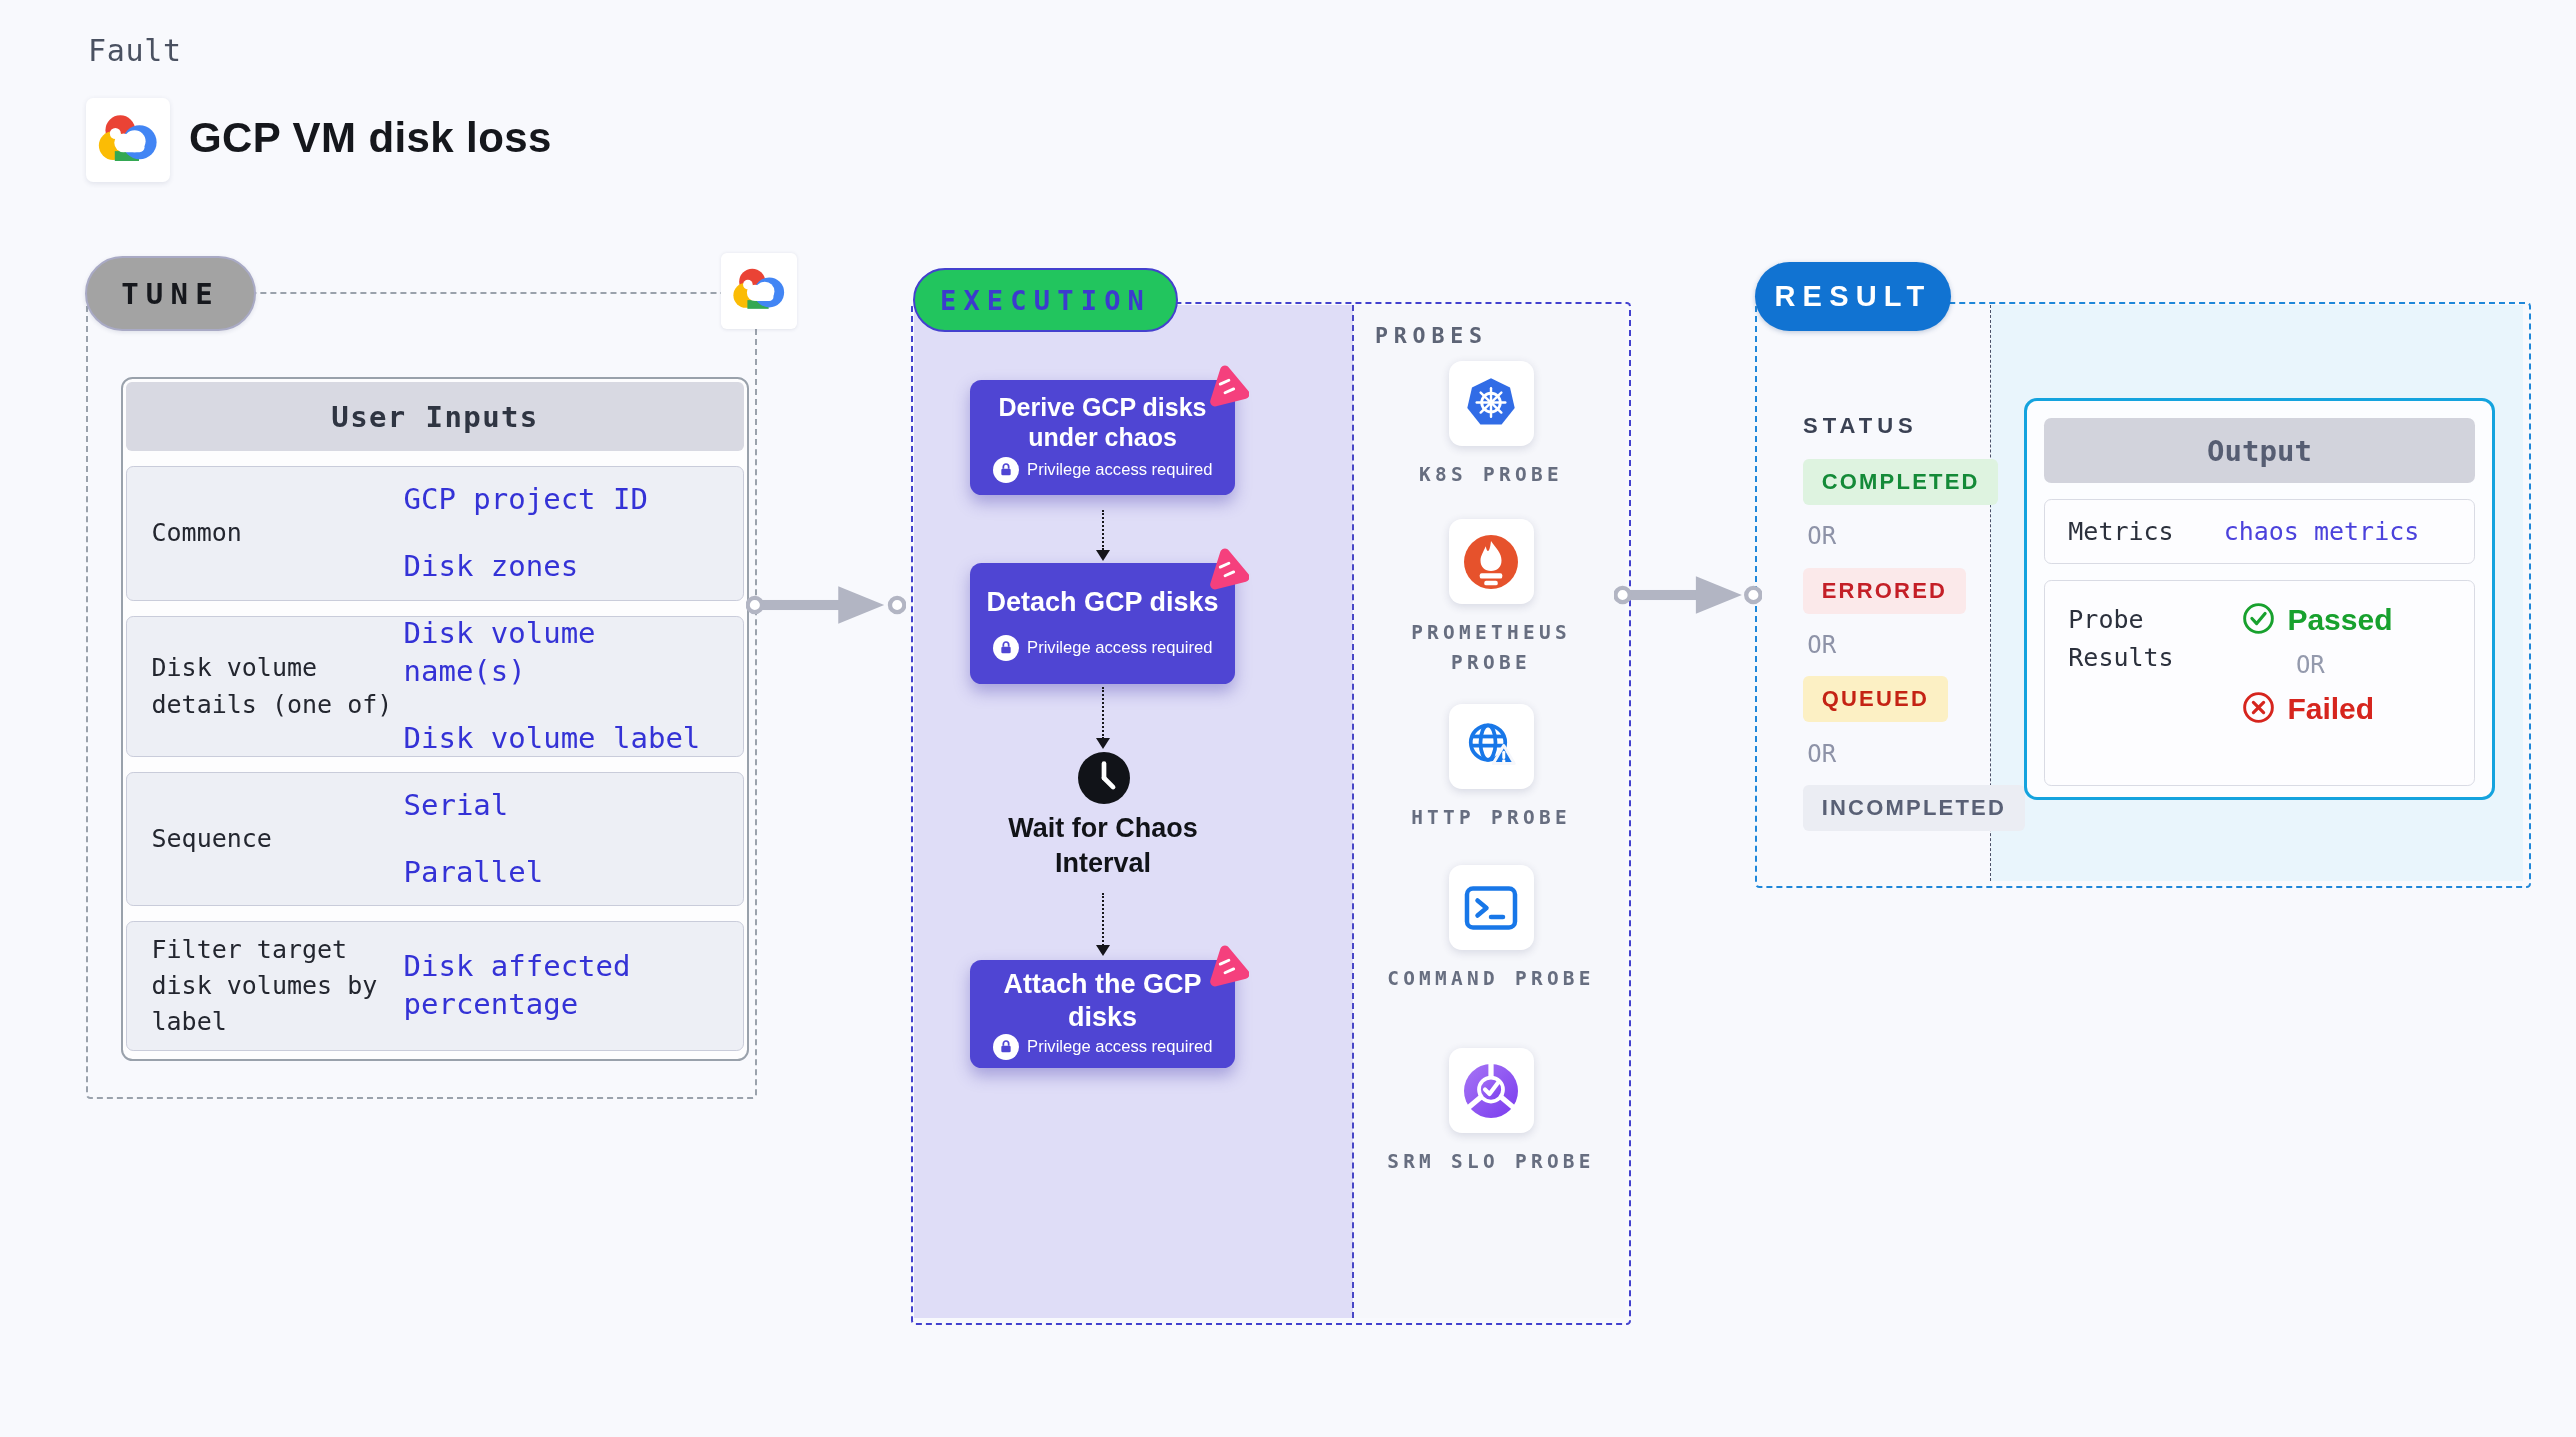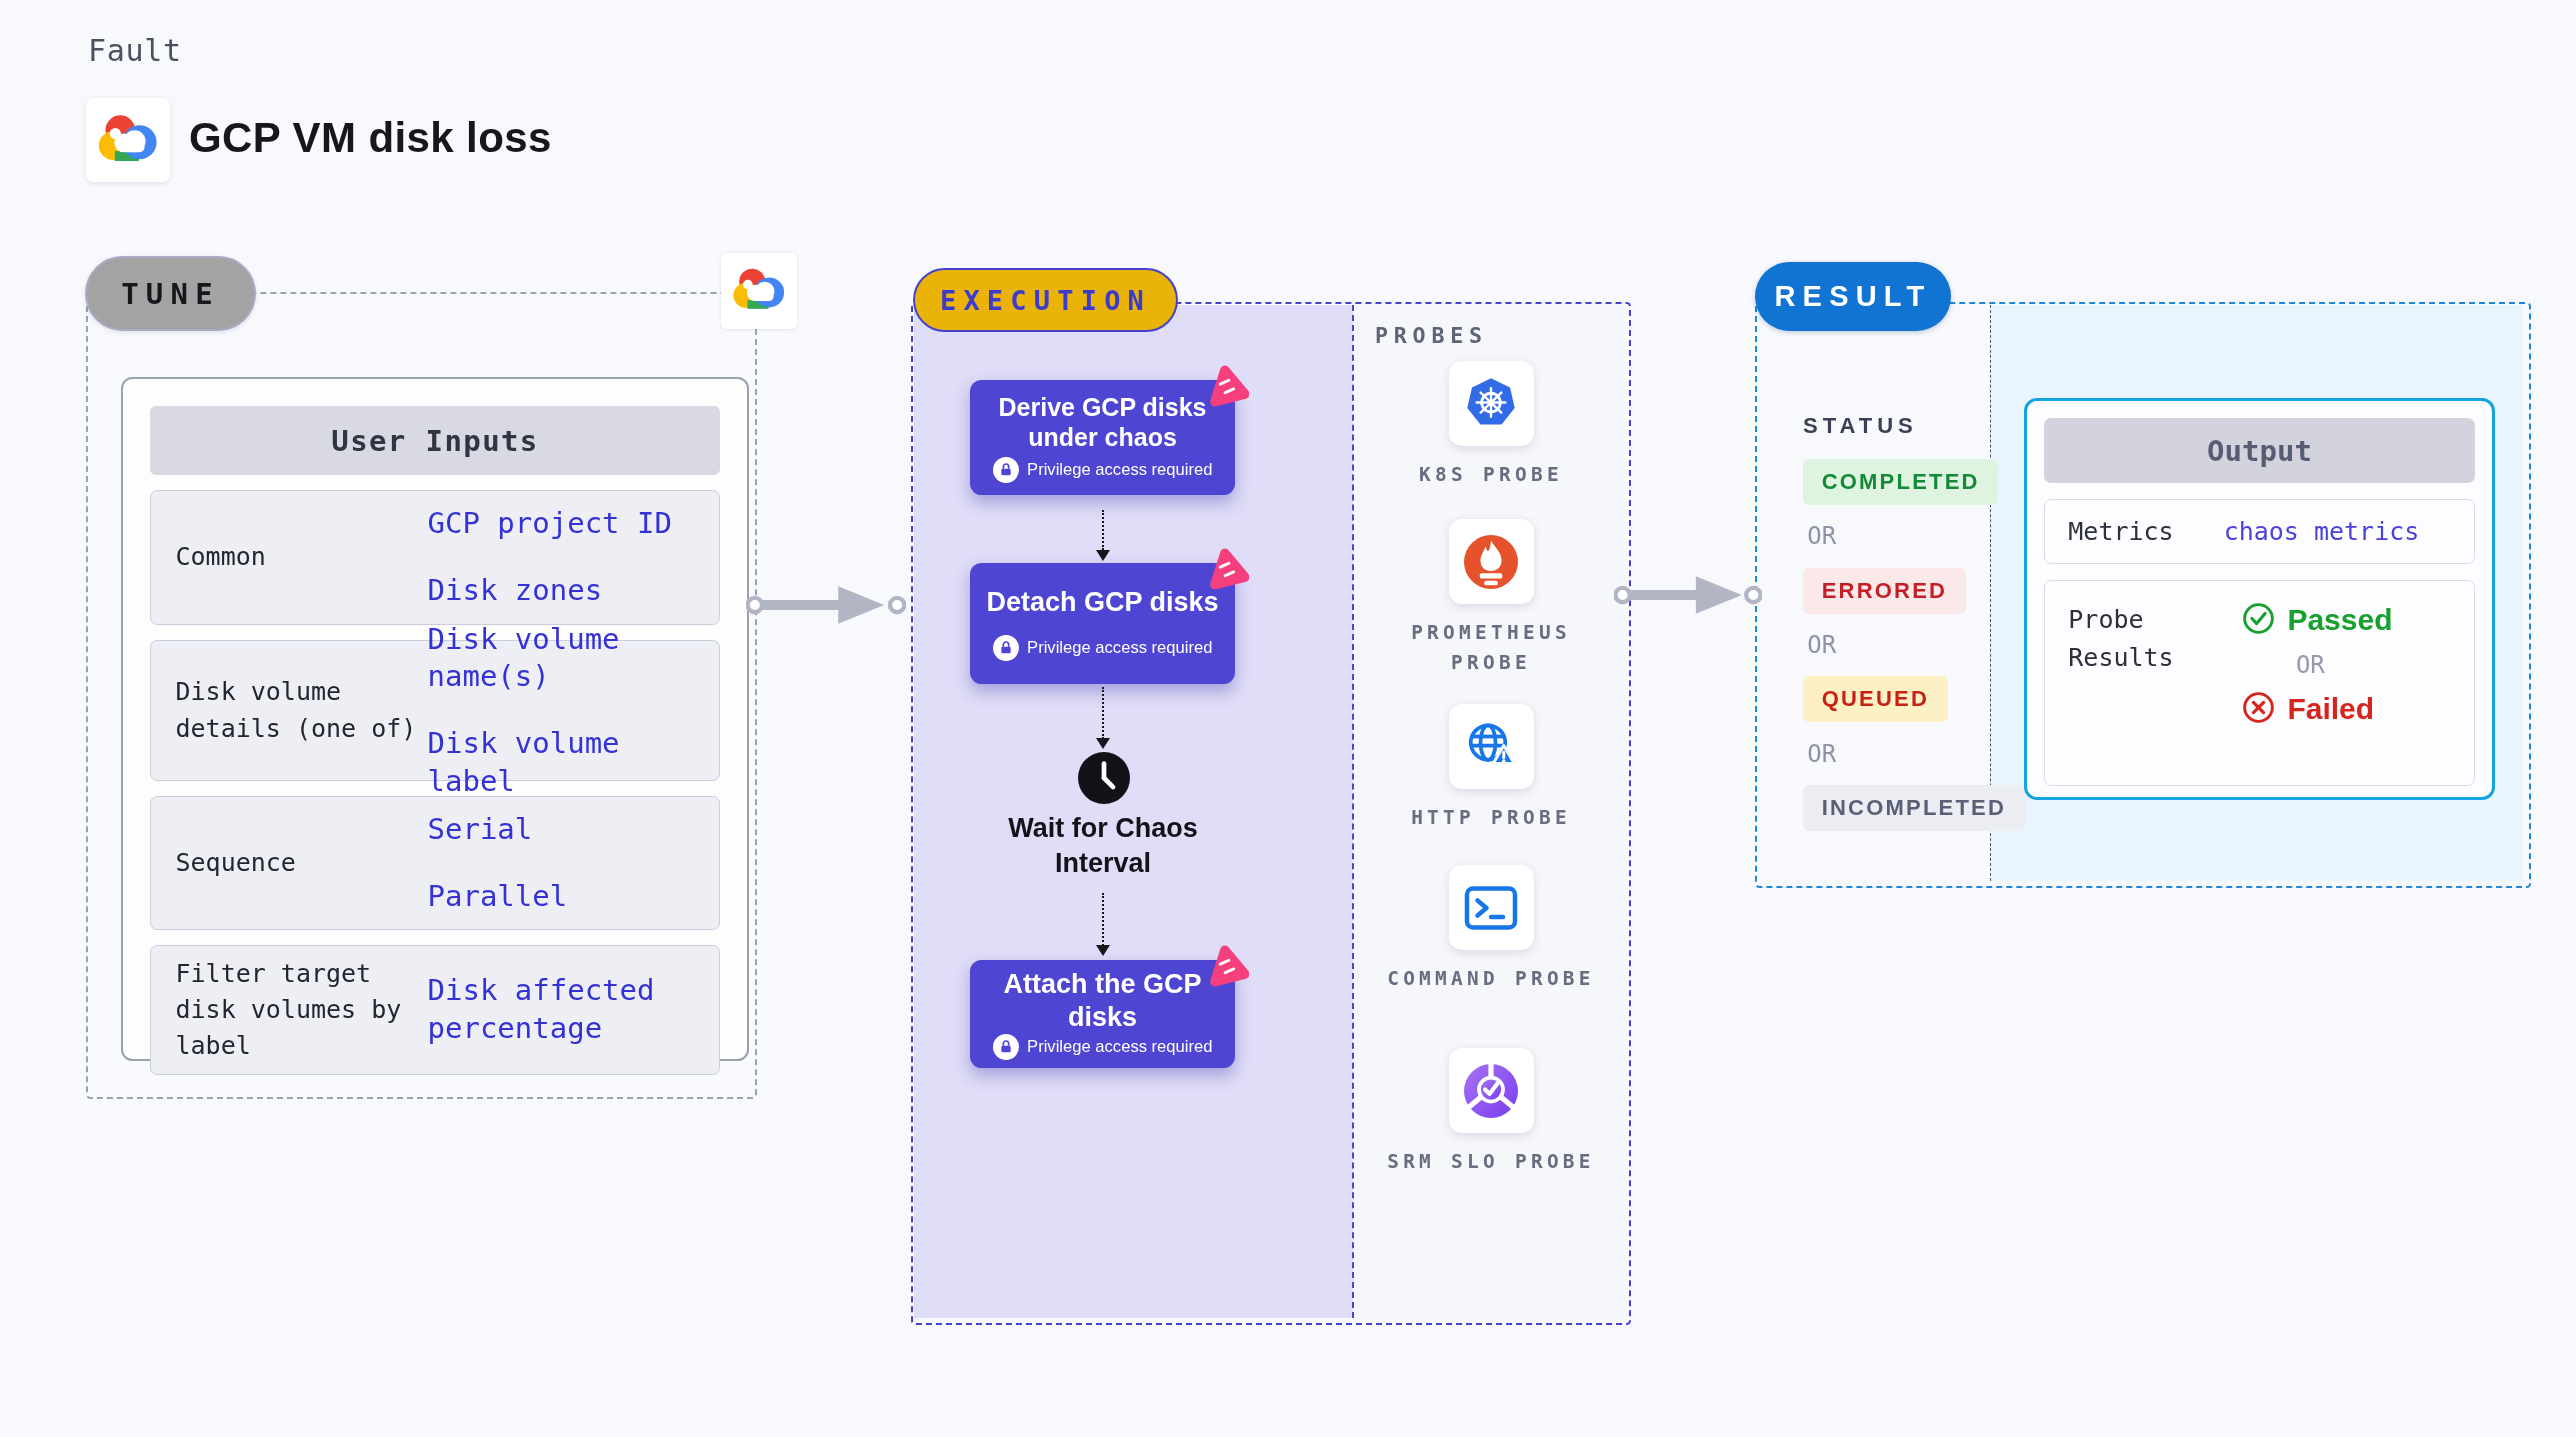--- a/index.html
+++ b/index.html
@@ -22,30 +22,30 @@
   .exec-zone{left:914px;top:305px;width:439px;height:1013px;background:#dfddf7;}
   .probe-zone{left:1354px;top:305px;width:271px;height:1013px;background:#f6f7fb;}
   .result-zone{left:1991px;top:305px;width:532px;height:576px;background:#e9f5fc;}
   .exec-divider{left:1352px;top:305px;height:1013px;border-left:2.2px dashed #4947c6;}
   .result-divider{left:1990px;top:305px;height:576px;border-left:1.4px dashed #4a5168;}
 
   
   .pill{display:flex;align-items:center;justify-content:center;border-radius:43px;z-index:5;}
   .tune-pill{left:85px;top:256px;width:167px;height:71px;background:#a3a3a3;border:2.2px solid #a9aac5;
              font-size:29px;font-weight:bold;color:#16181d;letter-spacing:7.2px;box-shadow:0 1.4px 4.3px rgba(40,50,90,.12);}
-  .exec-pill{left:913px;top:268px;width:261px;height:60px;background:#eab308;border:2.9px solid #4441ce;
+  .exec-pill{left:913px;top:268px;width:261px;height:60px;background:#22c55e;border:2.9px solid #4441ce;
              font-size:27px;font-weight:bold;color:#3c3bce;letter-spacing:7.2px;}
   .result-pill{left:1755px;top:262px;width:196px;height:69px;background:#1173d2;
                font-size:29px;font-weight:bold;color:#fff;letter-spacing:7.2px;box-shadow:0 1.4px 5.8px rgba(20,60,120,.25);}
   .mini-logo-card{left:721px;top:253px;width:76px;height:76px;background:#fff;border-radius:5.8px;z-index:5;
                   display:flex;align-items:center;justify-content:center;box-shadow:0 0.7px 3.6px rgba(40,50,90,.10);}
 
   
   .ui-card{left:121px;top:377px;width:628px;height:684px;background:#fdfdfe;border:2.2px solid #99a1ab;
-           border-radius:11.5px;padding:27px;box-sizing:border-box;z-index:2;}
+           border-radius:11.5px;padding:3px;box-sizing:border-box;z-index:2;}
   .ui-header{height:69px;background:#d8d9e2;border-radius:5.8px;display:flex;align-items:center;justify-content:center;
              font-size:29px;font-weight:bold;color:#2f3542;letter-spacing:1.4px;}
   .ui-row{margin-top:15px;background:#edeff5;border:1.4px solid #c9ccda;border-radius:7.2px;
           display:flex;align-items:center;padding:17.3px 24.5px;box-sizing:border-box;}
   .ui-row-label{width:252px;font-size:25px;color:#23262f;line-height:1.45;flex:none;}
   .ui-row-values{display:flex;flex-direction:column;gap:29px;font-size:29px;color:#3432d6;line-height:1.3;}
   .ui-link{color:#3432d6;text-decoration:none;cursor:pointer;}
 
   
   .step-box{left:970px;width:265px;background:#4f45d3;border-radius:11.5px;z-index:2;

